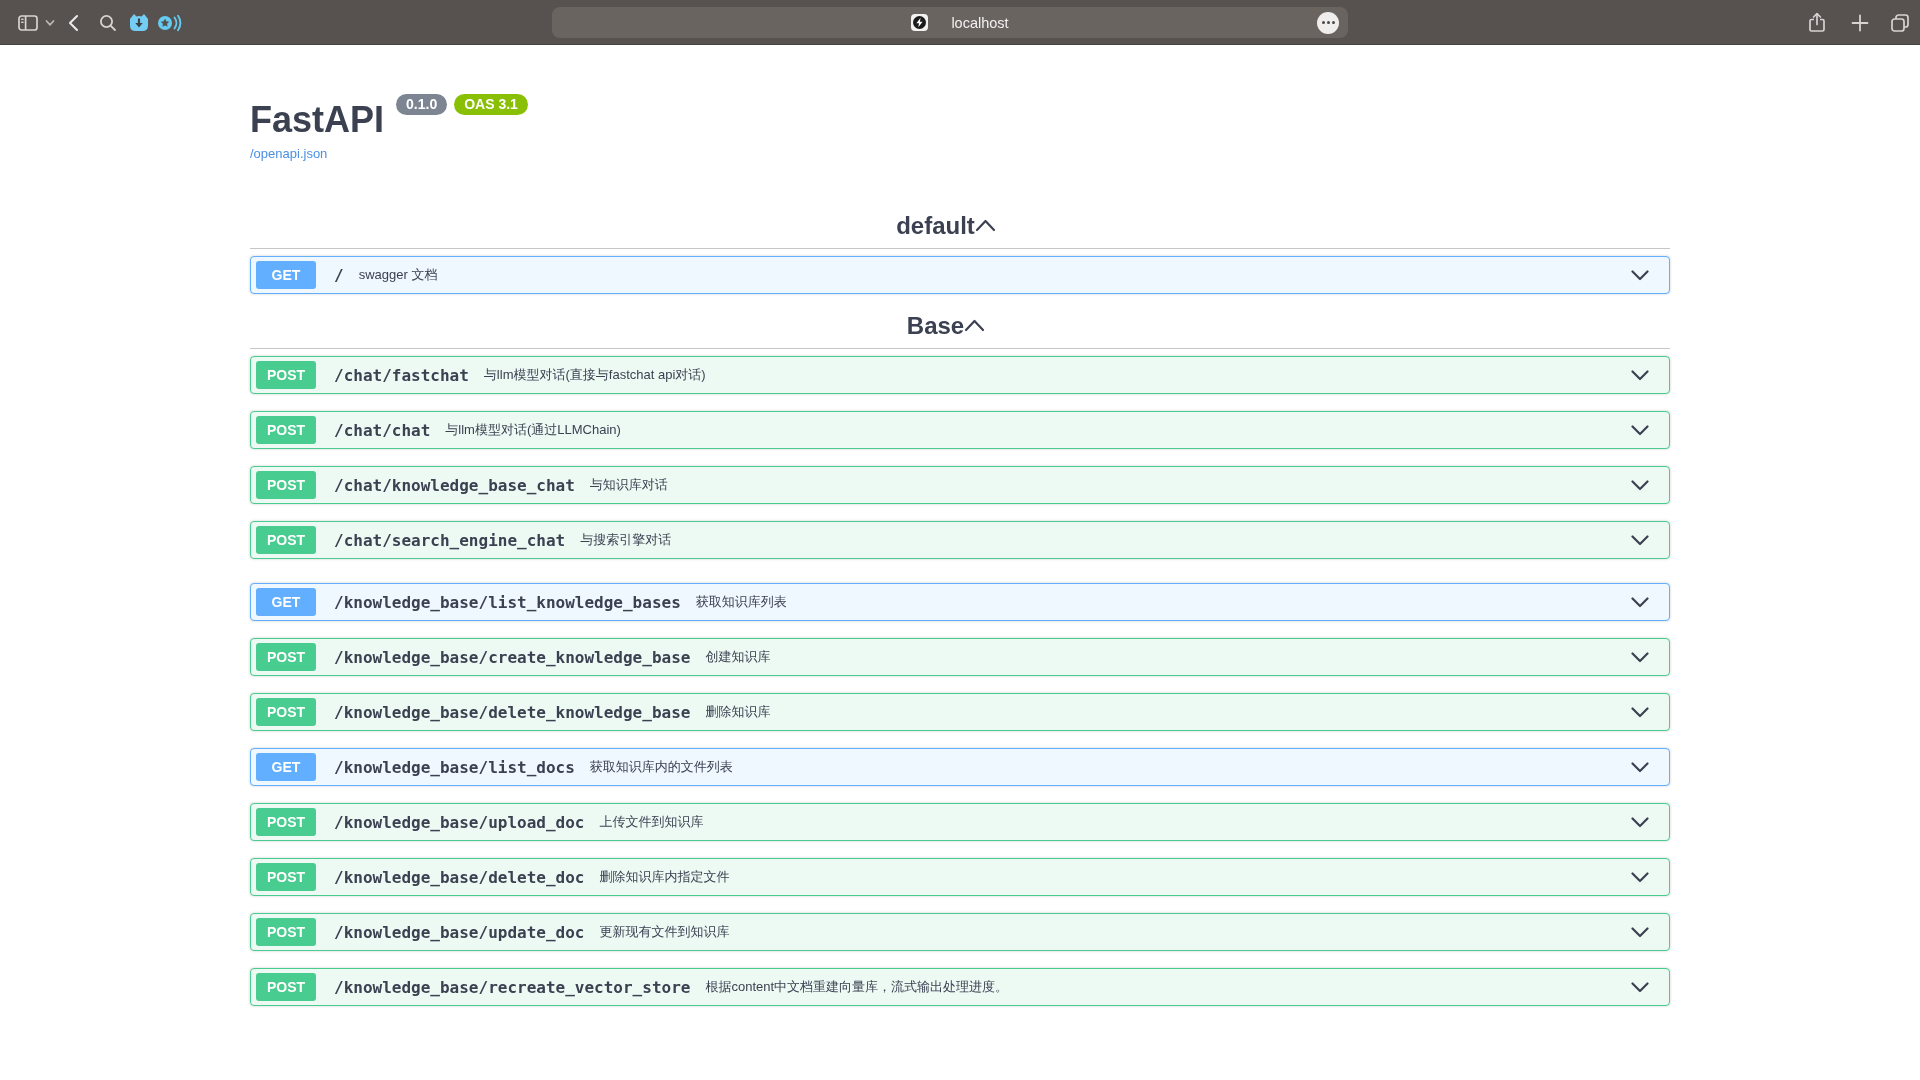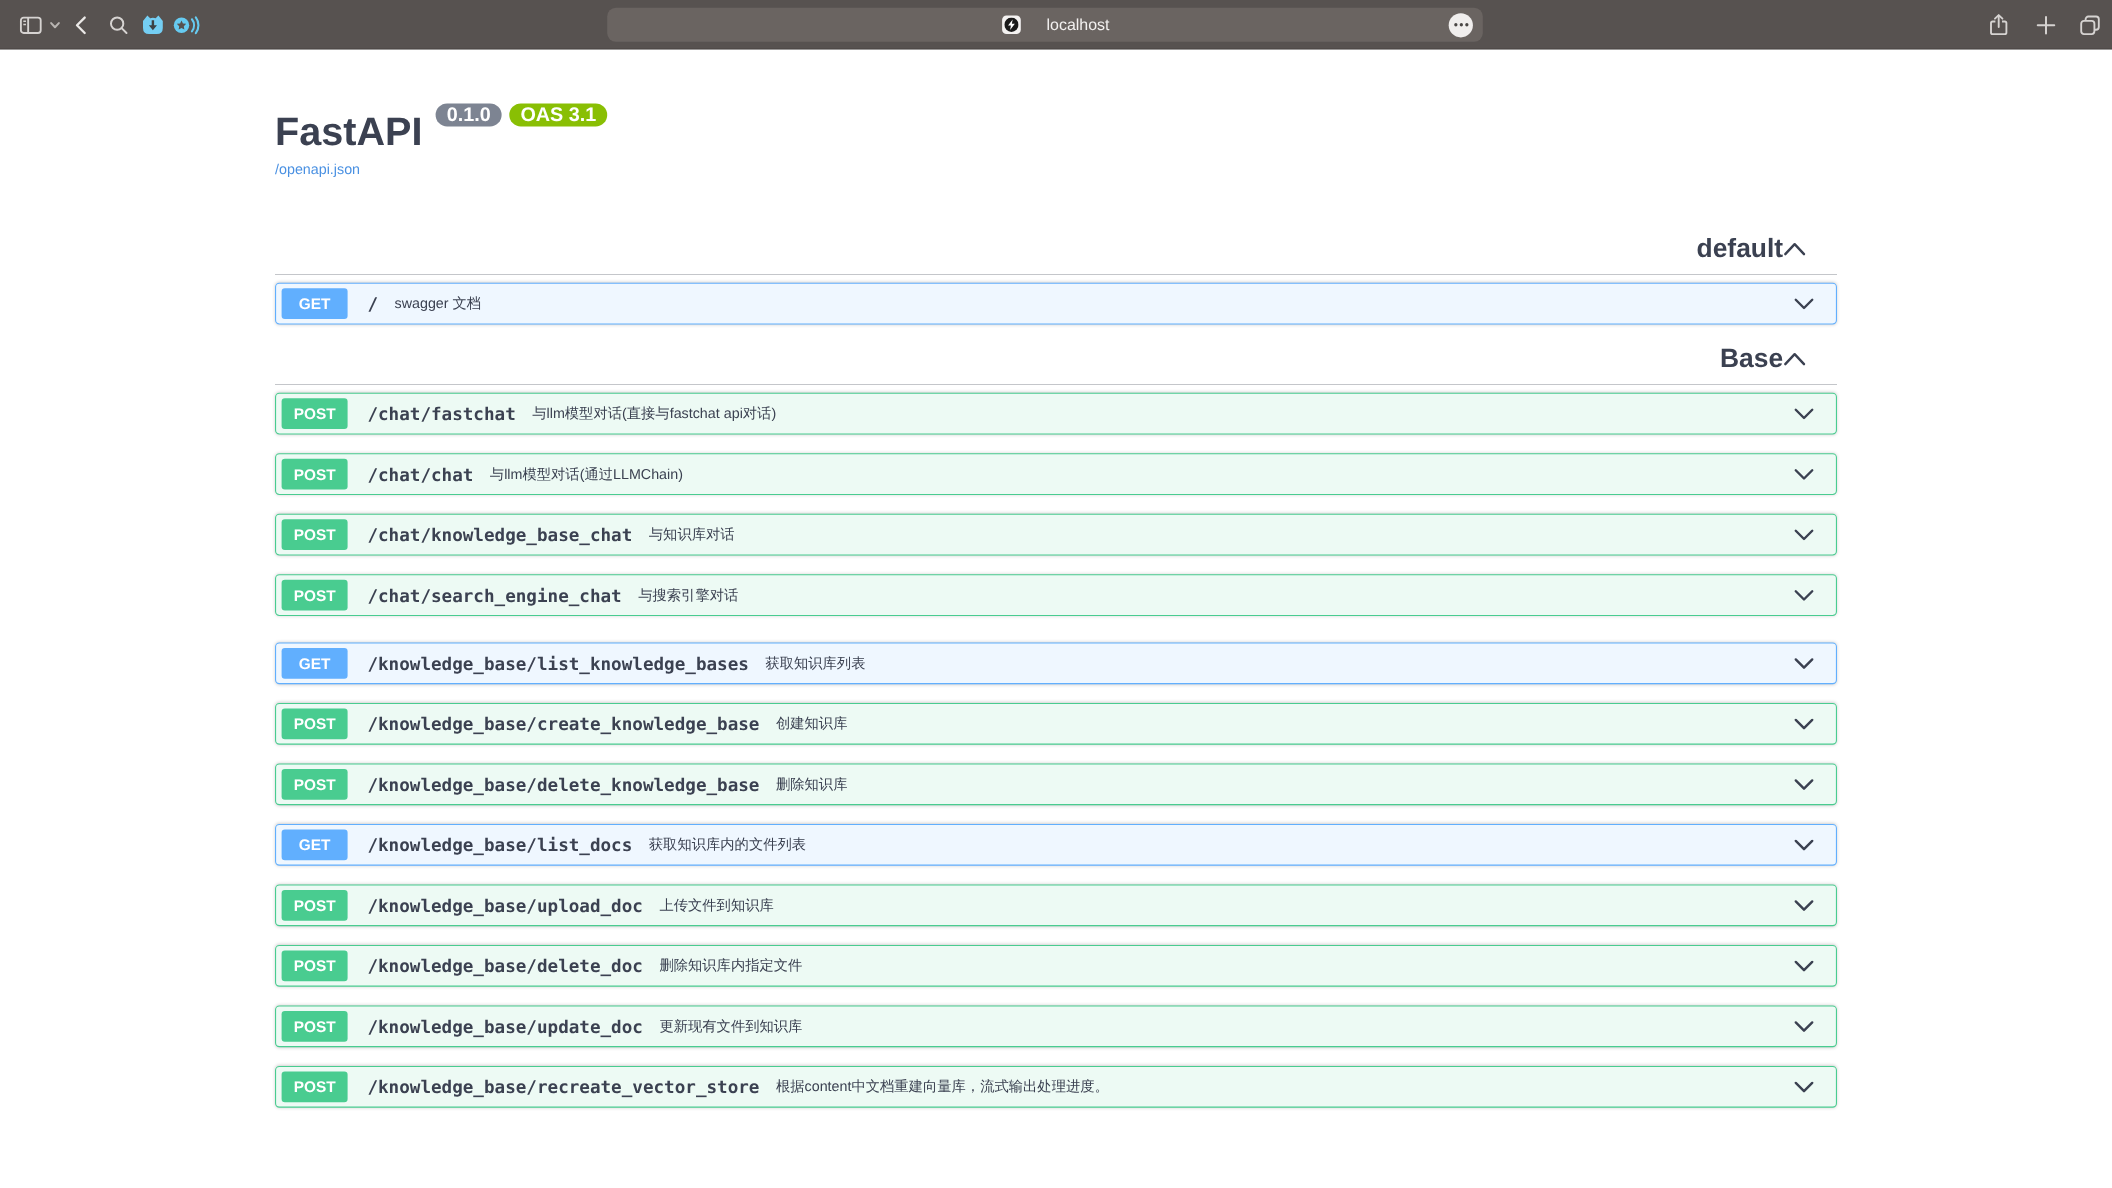--- a/index.html
+++ b/index.html
@@ -25,27 +25,27 @@
     position:absolute;right:9px;top:4.5px;width:22px;height:22px;border-radius:50%;
     background:#f0eeed;display:flex;align-items:center;justify-content:center;gap:2px;
   }
   .more-btn i{width:3px;height:3px;border-radius:50%;background:#4a4745;display:block;}
   
   .wrapper{width:1420px;margin:0 auto;padding-top:55px;}
   .info{margin-bottom:49px;}
   .title-row{display:flex;align-items:flex-start;text-align:right;}
   .page-title{margin:0;font-size:36px;line-height:40px;font-weight:bold;color:#3b4151;}
   .badges{display:flex;gap:7px;margin-left:12px;margin-top:-6px;}
-  .pill{border-radius:57px;padding:3px 10px;font-size:18px;font-weight:bold;color:#fff;line-height:15px;}
+  .pill{border-radius:57px;padding:3px 10px;font-size:14px;font-weight:bold;color:#fff;line-height:15px;}
   .pill.version{background:#7d8492;}
   .pill.oas{background:#89bf04;}
   .spec-link{display:inline-block;margin-top:6px;font-size:13px;color:#4990e2;text-decoration:none;text-align:center;}
   .section{margin-top:12px;}
   .section-head{
-    display:flex;align-items:center;justify-content:flex-end;
+    display:flex;align-items:center;justify-content:center;
     border-bottom:1px solid rgba(59,65,81,.3);padding-bottom:8px;
   }
   .section-title{margin:0;font-size:24px;line-height:29px;font-weight:bold;color:#3b4151;}
   .collapse-btn{background:none;border:none;padding:0;margin-right:28px;cursor:pointer;display:flex;}
   .endpoints{padding-top:7px;}
   .opblock{
     box-sizing:border-box;height:38px;border-radius:4px;margin-bottom:17px;
     display:flex;align-items:center;padding:0 10px 0 5px;
     border:1px solid;box-shadow:0 0 3px rgba(0,0,0,.19);cursor:pointer;
   }

